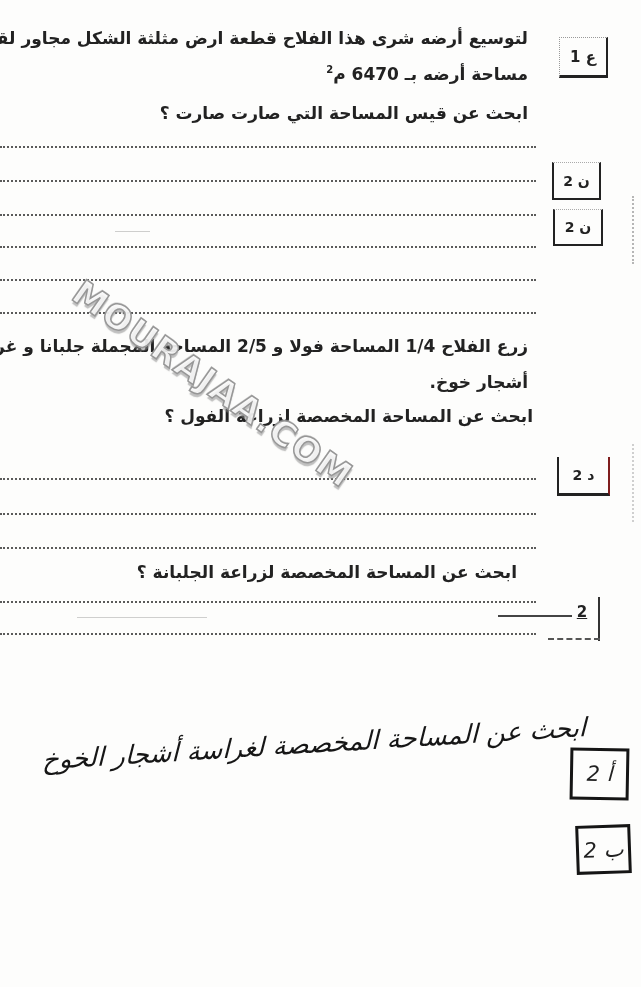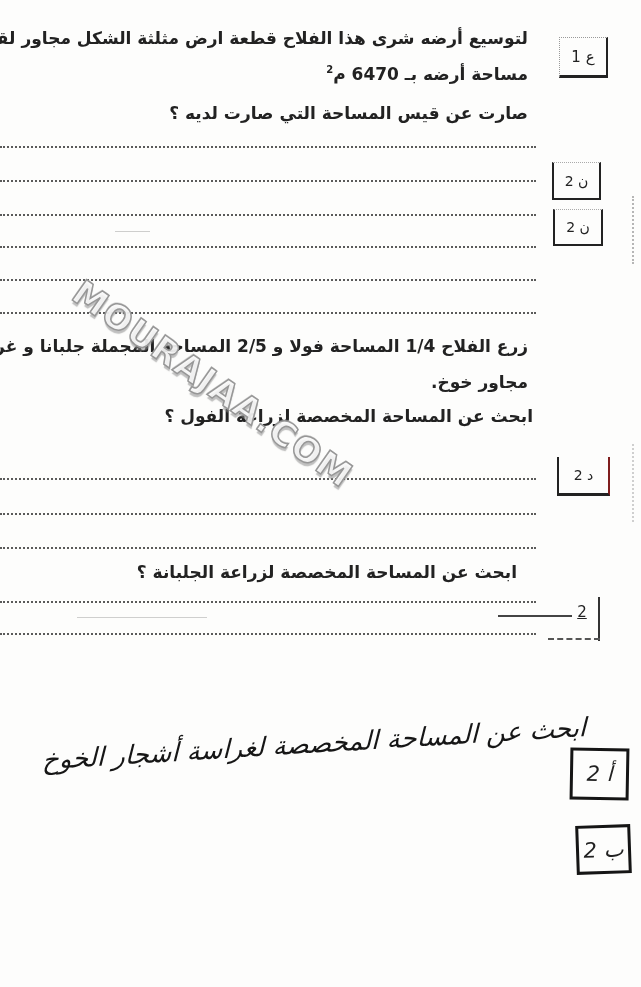--- a/index.html
+++ b/index.html
@@ -12,21 +12,21 @@
     position:absolute;direction:rtl;text-align:right;white-space:nowrap;
     font-size:17px;font-weight:bold;color:#222;letter-spacing:0;
   }
   .ar sup{font-size:10px;font-weight:bold;}
   .dotline{
     position:absolute;left:0;width:536px;height:0;
     border-bottom:2px dotted #3e3e3e;opacity:.85;
   }
   .scorebox{
     position:absolute;display:flex;align-items:center;justify-content:center;
-    font-size:14px;font-weight:normal;color:#222;direction:ltr;
+    font-size:14px;font-weight:bold;color:#222;direction:ltr;
   }
   .hand{
     font-family:"DejaVu Sans",sans-serif;font-style:italic;font-weight:500;
   }
   .watermark{
     position:absolute;left:88px;top:272px;z-index:6;
     transform:rotate(35deg);transform-origin:0 0;
     font-size:34px;font-weight:bold;letter-spacing:2px;
     color:rgba(255,255,255,0.82);
     -webkit-text-stroke:1.5px #979797;
@@ -39,36 +39,36 @@
 <body>
 
 <div class="page">
 
   <div class="watermark">MOURAJAA.COM</div>
 
   <div class="ar" style="top:28px;right:113px;">لتوسيع أرضه شرى هذا الفلاح قطعة ارض مثلثة الشكل مجاور لقطعته مساحتها تقل عن</div>
   <div class="ar" style="top:64px;right:113px;">
     <span>مساحة أرضه بـ 6470 م</span><sup>2</sup>
   </div>
-  <div class="ar" style="top:103px;right:113px;">صارت عن قيس المساحة التي صارت لديه ؟</div>
+  <div class="ar" style="top:103px;right:113px;">ابحث عن قيس المساحة التي صارت صارت ؟</div>
 
   <div class="scorebox" style="left:559px;top:37px;width:46px;height:37px;border-right:2px solid #222;border-bottom:3px solid #222;border-top:1px dotted #999;border-left:1px dotted #999;font-size:15px;">1 ع</div>
 
   <div class="dotline" style="top:146px;"></div>
   <div class="dotline" style="top:180px;"></div>
   <div class="dotline" style="top:214px;"></div>
   <div class="dotline" style="top:246px;"></div>
   <div class="dotline" style="top:279px;"></div>
   <div class="dotline" style="top:312px;"></div>
 
   <div class="scorebox" style="left:552px;top:162px;width:45px;height:35px;border-left:2px solid #222;border-right:2px solid #222;border-bottom:2px solid #222;border-top:1px dotted #aaa;">ن 2</div>
   <div class="scorebox" style="left:553px;top:209px;width:46px;height:34px;border-left:2px solid #222;border-right:2px solid #222;border-bottom:2px solid #222;border-top:1px dotted #aaa;">ن 2</div>
 
   <div class="ar" style="top:336px;right:113px;">زرع الفلاح 1/4 المساحة فولا و 2/5 المساحة المجملة جلبانا و غرس المساحة المتبقية</div>
-  <div class="ar" style="top:372px;right:113px;">مجاور خوخ.</div>
+  <div class="ar" style="top:372px;right:113px;">أشجار خوخ.</div>
   <div class="ar" style="top:406px;right:108px;">ابحث عن المساحة المخصصة لزراعة الفول ؟</div>
 
   <div class="dotline" style="top:478px;"></div>
   <div class="dotline" style="top:513px;"></div>
   <div class="dotline" style="top:547px;"></div>
 
   <div class="scorebox" style="left:557px;top:457px;width:49px;height:36px;border-left:2px solid #222;border-right:2px solid #7f1d1d;border-bottom:3px solid #222;">د 2</div>
 
   <div class="ar" style="top:562px;right:124px;">ابحث عن المساحة المخصصة لزراعة الجلبانة ؟</div>
 

